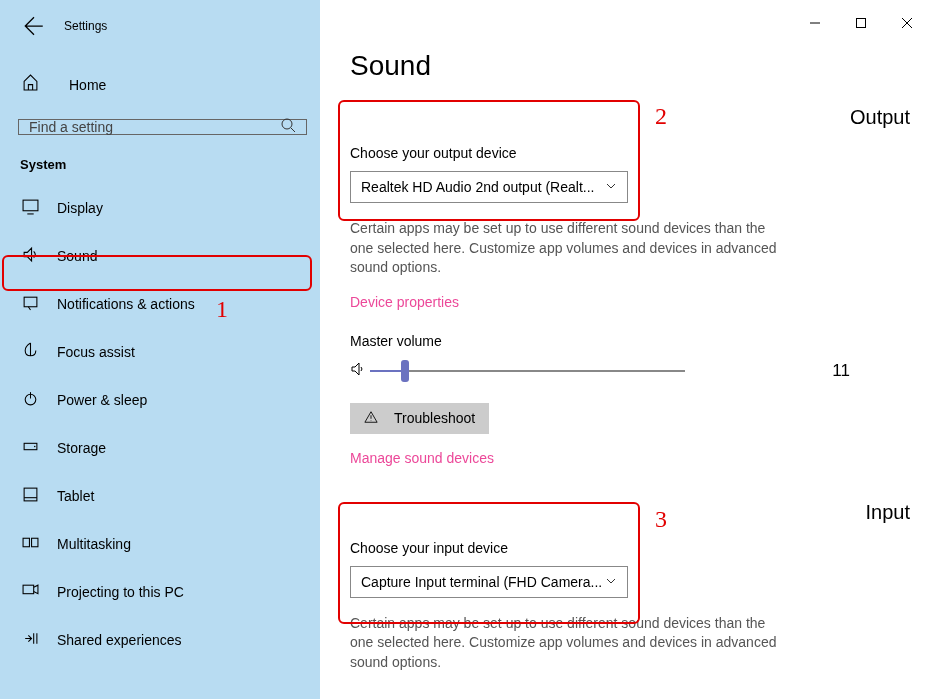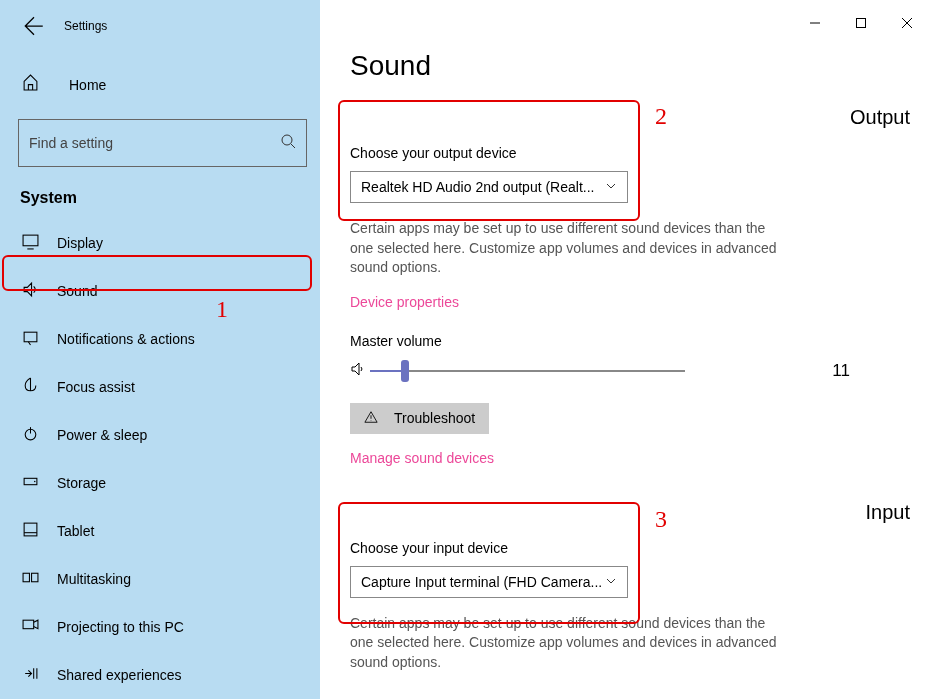--- a/index.html
+++ b/index.html
@@ -7,25 +7,25 @@
     .sidebar { width: 320px; height: 100%; background: #b8dcf2; padding-top: 8px; }
     .titlebar { position: absolute; top: 8px; right: 10px; display: flex; gap: 0; }
     .win-btn { width: 46px; height: 30px; display: flex; align-items: center; justify-content: center; }
     .win-btn svg { width: 10px; height: 10px; }
     .back-row { display: flex; align-items: center; padding: 8px 20px 8px 24px; gap: 20px; }
     .back-arrow { width: 20px; height: 20px; display: flex; align-items: center; justify-content: center; }
     .settings-title { font-size: 12px; color: #000; }
     .home-row { display: flex; align-items: center; gap: 30px; padding: 14px 20px 14px 22px; margin-top: 16px; }
     .home-row svg, .nav-item svg { width: 17px; height: 17px; flex-shrink: 0; }
     .home-label { font-size: 14px; }
-    .search-box { margin: 10px 13px 0 18px; height: 48px; border: 1px solid #666; background: transparent; display: flex; align-items: center; padding: 0 10px; gap: 33px; }
+    .search-box { margin: 10px 13px 0 18px; height: 16px; border: 1px solid #666; background: transparent; display: flex; align-items: center; padding: 0 10px; gap: 33px; }
     .search-box input { flex: 1; background: transparent; border: none; outline: none; font-size: 14px; color: #333; }
     .search-box input::placeholder { color: #444; }
     .search-icon { width: 16px; height: 16px; }
-    .group-label { font-size: 16px; font-weight: 600; padding: 22px 20px 12px 20px; }
+    .group-label { font-size: 13px; font-weight: 600; padding: 22px 20px 12px 20px; }
     .nav-item { display: flex; align-items: center; gap: 18px; padding: 14px 4px 14px 22px; font-size: 14px; position: relative; }
     .main { flex: 1; padding: 50px 30px 0 30px; overflow: hidden; }
     .page-title { font-size: 28px; font-weight: 400; margin-bottom: 24px; }
     .section-title { font-size: 20px; font-weight: 400; margin-bottom: 16px; text-align: right; }
     .field-label { font-size: 14px; margin-bottom: 10px; }
     .dropdown { width: 278px; height: 32px; border: 1px solid #888; display: flex; align-items: center; padding: 0 10px; font-size: 14px; justify-content: space-between; }
     .help-text { font-size: 14px; color: #555; margin-top: 16px; max-width: 440px; line-height: 1.4; }
     .link { color: #ec4899; font-size: 14px; margin-top: 16px; display: inline-block; }
     .volume-row { display: flex; align-items: center; gap: 4px; margin-top: 12px; }
     .slider-track { width: 315px; height: 2px; background: #888; position: relative; }

